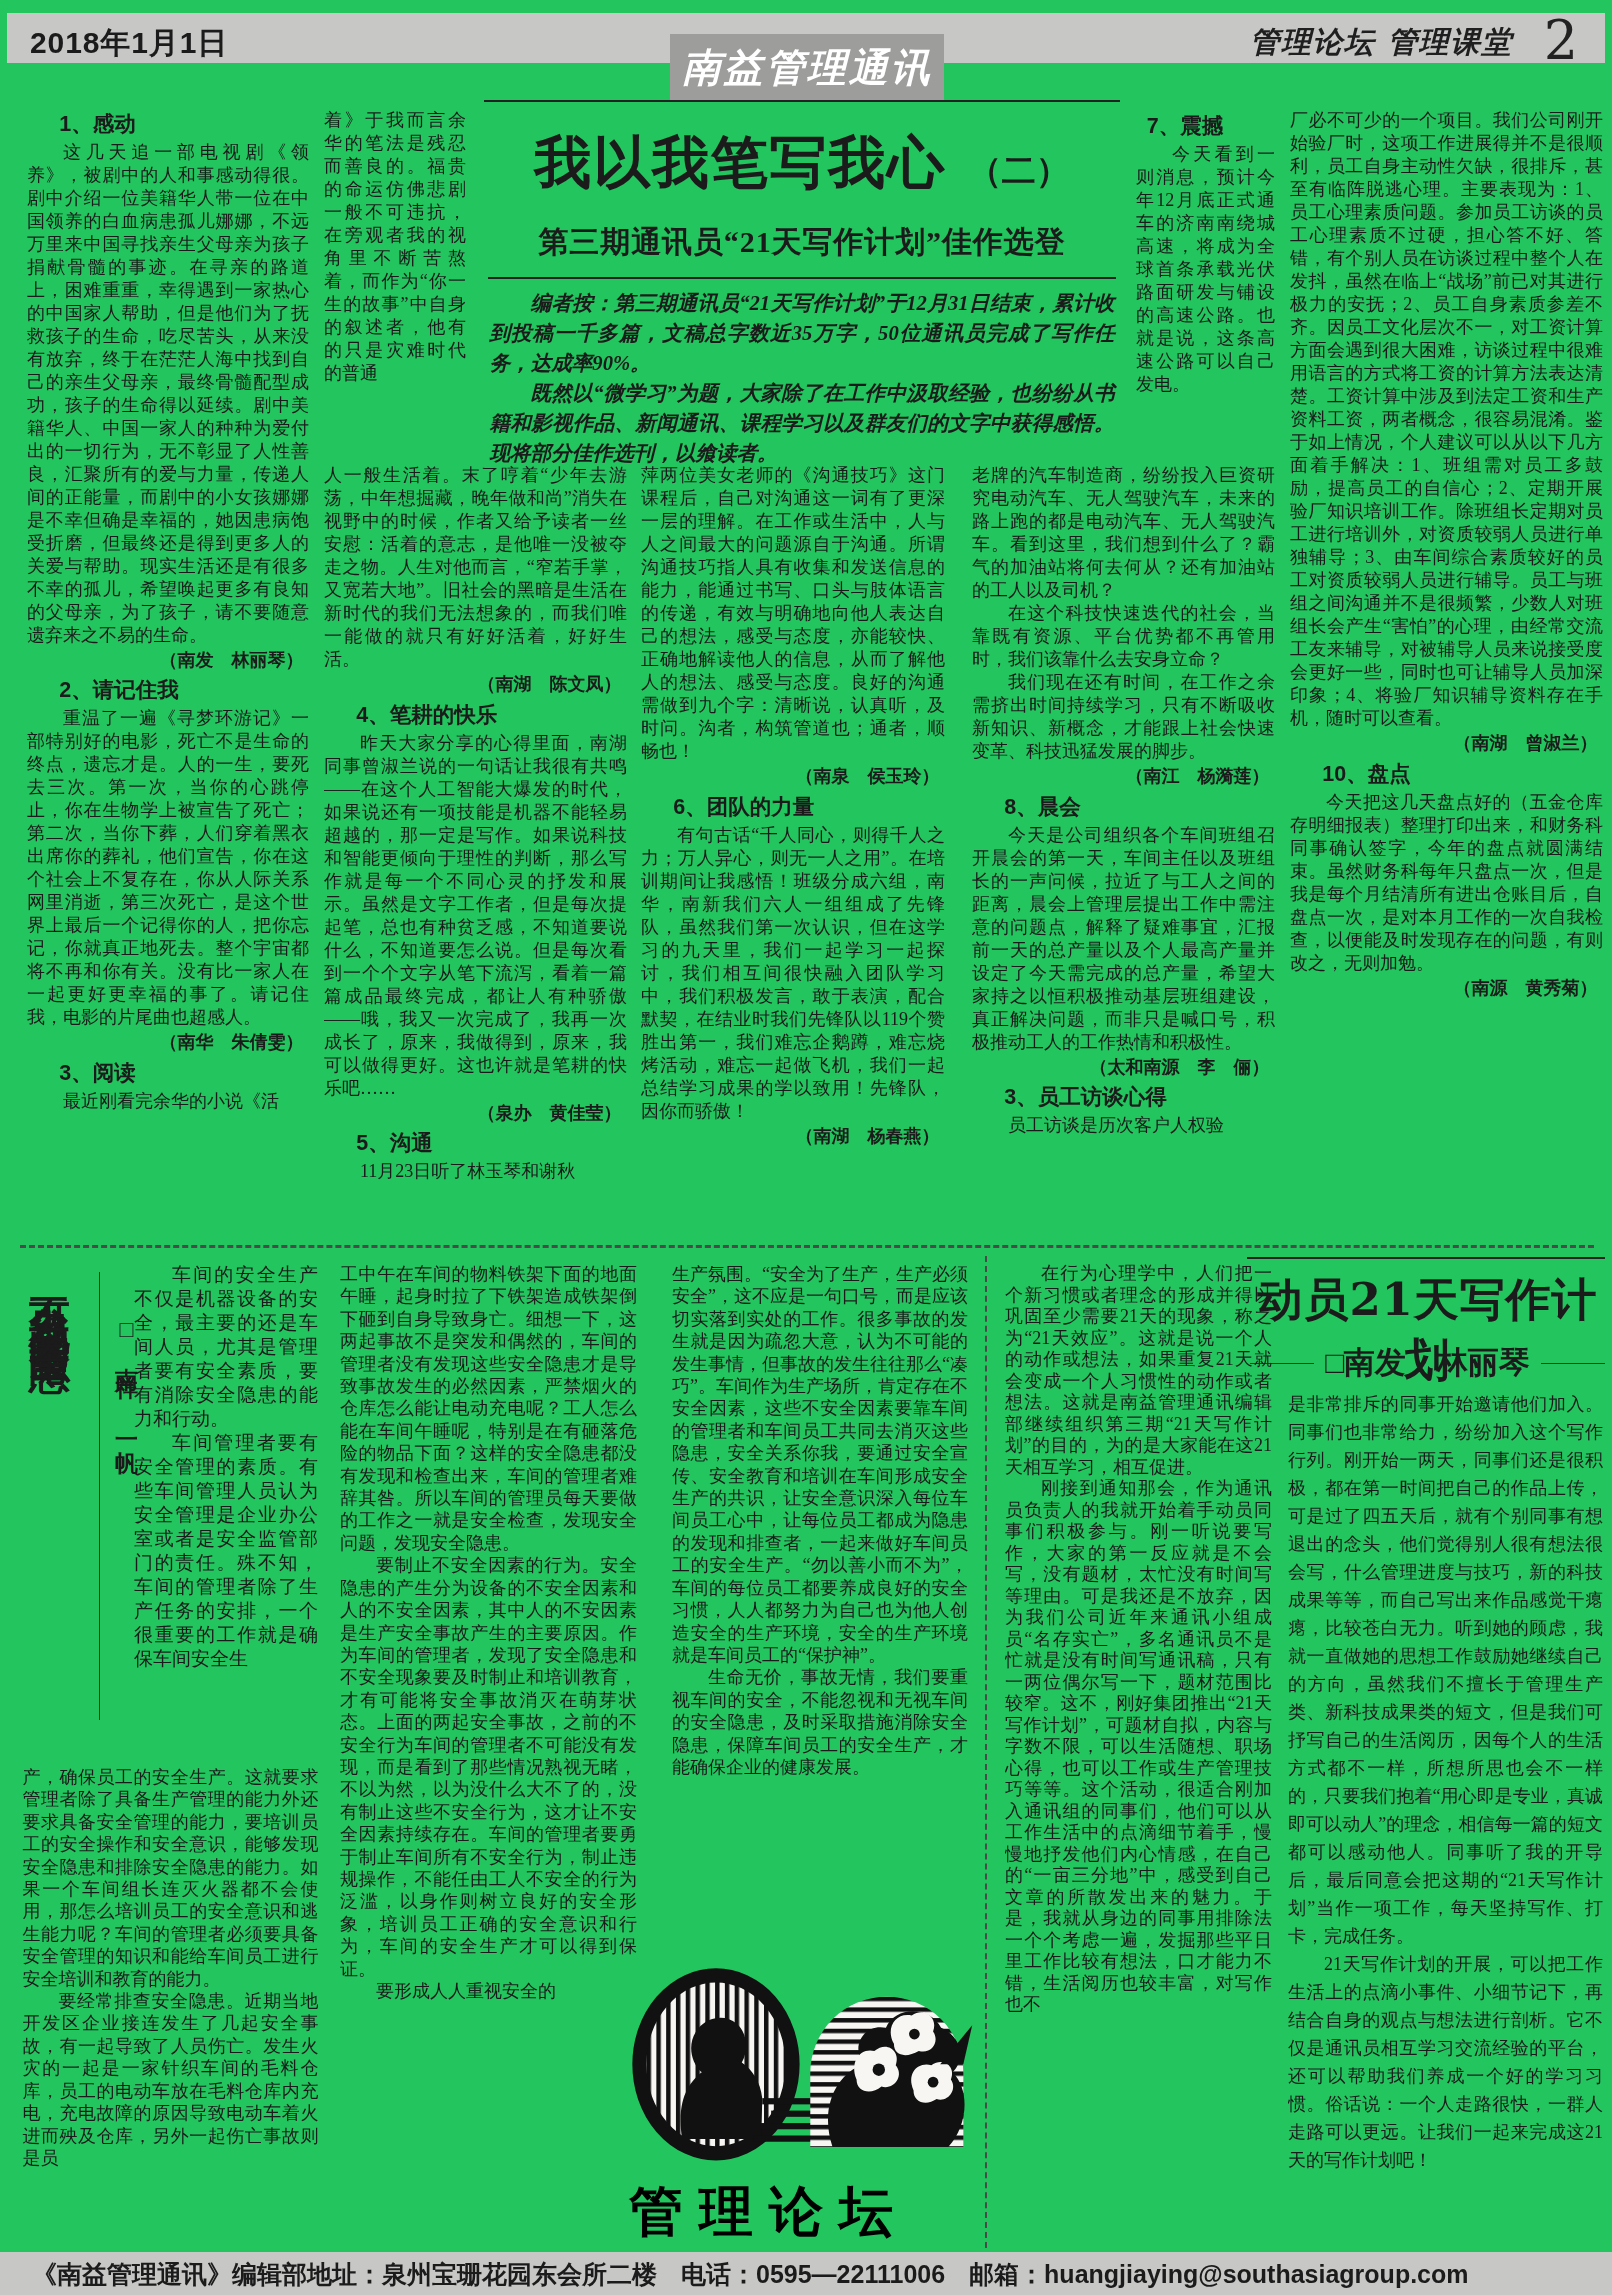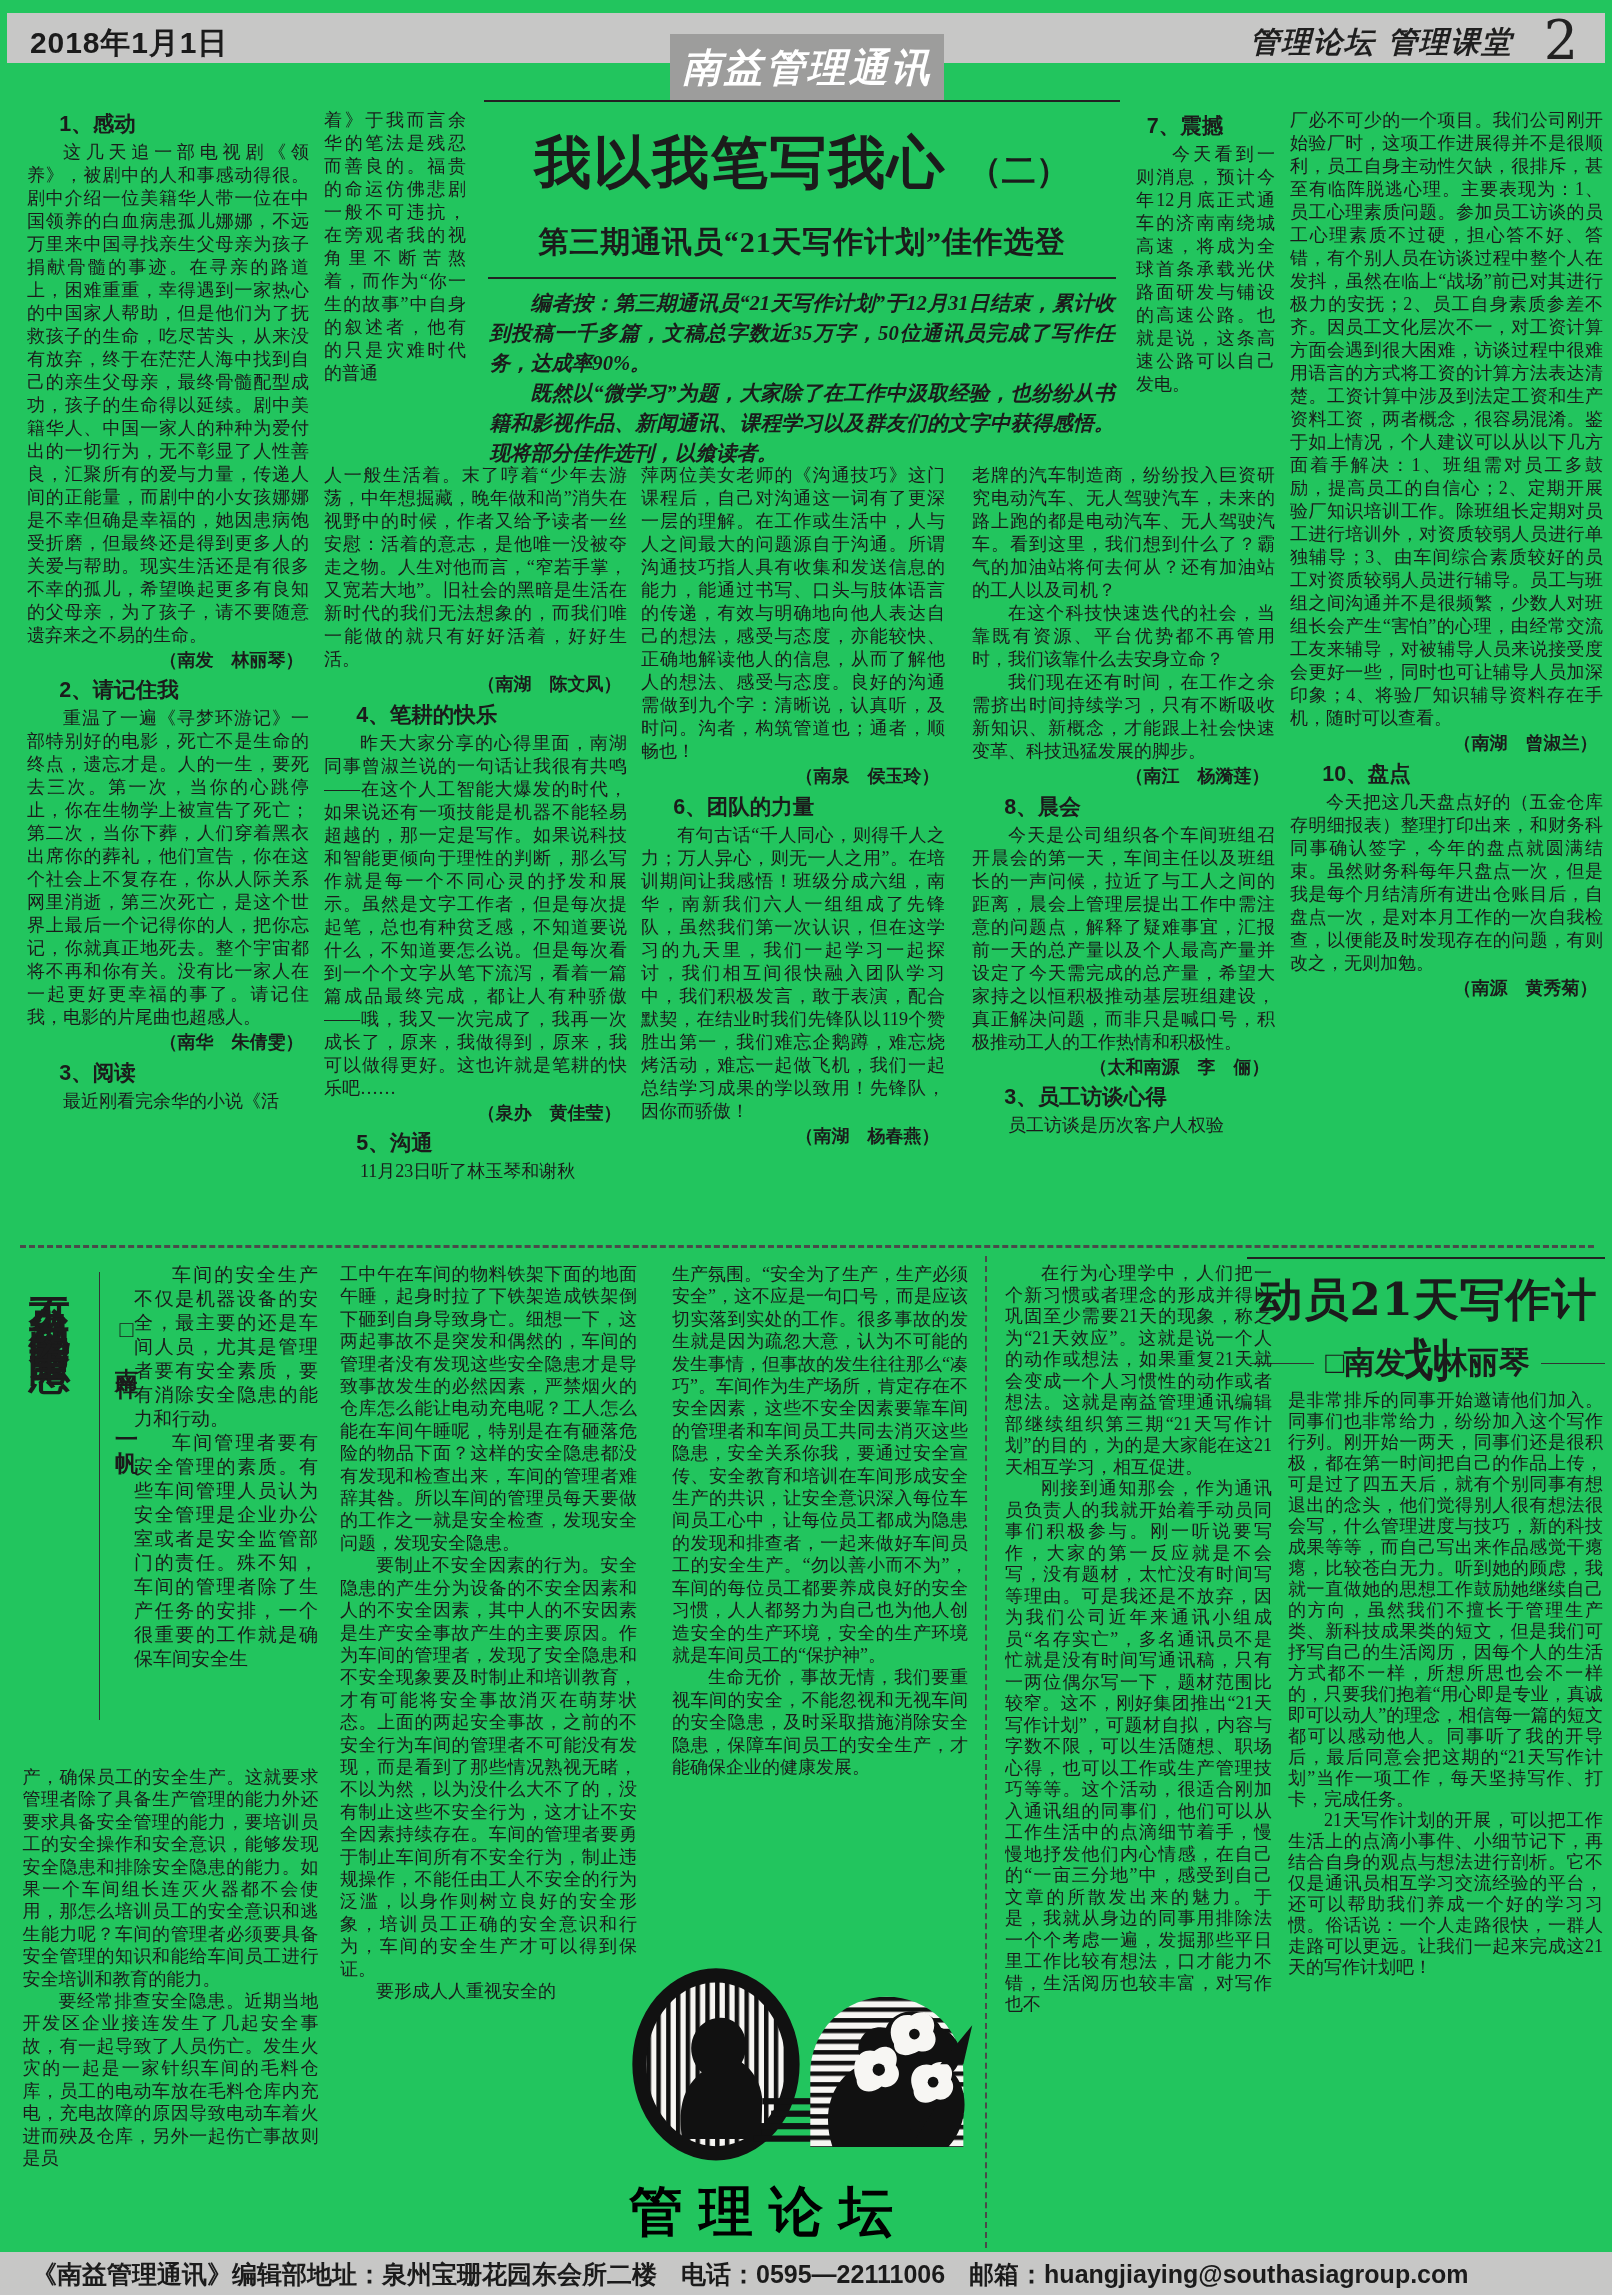--- a/index.html
+++ b/index.html
@@ -209,21 +209,21 @@
   <div class="r-author">
     <span class="ln"></span>
     <span>□南发　林丽琴</span>
     <span class="ln"></span>
   </div>
 
   <div class="col" style="left:1005px;top:1263px;width:267px;height:983px;font-size:18px;line-height:21.5px;">
     <p>在行为心理学中，人们把一个新习惯或者理念的形成并得以巩固至少需要21天的现象，称之为“21天效应”。这就是说一个人的动作或想法，如果重复21天就会变成一个人习惯性的动作或者想法。这就是南益管理通讯编辑部继续组织第三期“21天写作计划”的目的，为的是大家能在这21天相互学习，相互促进。</p>
     <p>刚接到通知那会，作为通讯员负责人的我就开始着手动员同事们积极参与。刚一听说要写作，大家的第一反应就是不会写，没有题材，太忙没有时间写等理由。可是我还是不放弃，因为我们公司近年来通讯小组成员“名存实亡”，多名通讯员不是忙就是没有时间写通讯稿，只有一两位偶尔写一下，题材范围比较窄。这不，刚好集团推出“21天写作计划”，可题材自拟，内容与字数不限，可以生活随想、职场心得，也可以工作或生产管理技巧等等。这个活动，很适合刚加入通讯组的同事们，他们可以从工作生活中的点滴细节着手，慢慢地抒发他们内心情感，在自己的“一亩三分地”中，感受到自己文章的所散发出来的魅力。于是，我就从身边的同事用排除法一个个考虑一遍，发掘那些平日里工作比较有想法，口才能力不错，生活阅历也较丰富，对写作也不</p>
   </div>
-  <div class="col" style="left:1288px;top:1390px;width:315px;height:856px;line-height:21px;">
+  <div class="col" style="left:1288px;top:1390px;width:315px;height:856px;line-height:28px;">
     <p class="cont">是非常排斥的同事开始邀请他们加入。同事们也非常给力，纷纷加入这个写作行列。刚开始一两天，同事们还是很积极，都在第一时间把自己的作品上传，可是过了四五天后，就有个别同事有想退出的念头，他们觉得别人很有想法很会写，什么管理进度与技巧，新的科技成果等等，而自己写出来作品感觉干瘪瘪，比较苍白无力。听到她的顾虑，我就一直做她的思想工作鼓励她继续自己的方向，虽然我们不擅长于管理生产类、新科技成果类的短文，但是我们可抒写自己的生活阅历，因每个人的生活方式都不一样，所想所思也会不一样的，只要我们抱着“用心即是专业，真诚即可以动人”的理念，相信每一篇的短文都可以感动他人。同事听了我的开导后，最后同意会把这期的“21天写作计划”当作一项工作，每天坚持写作、打卡，完成任务。</p>
     <p>21天写作计划的开展，可以把工作生活上的点滴小事件、小细节记下，再结合自身的观点与想法进行剖析。它不仅是通讯员相互学习交流经验的平台，还可以帮助我们养成一个好的学习习惯。俗话说：一个人走路很快，一群人走路可以更远。让我们一起来完成这21天的写作计划吧！</p>
   </div>
 
   <div class="footer">
     <span>《南益管理通讯》编辑部地址：泉州宝珊花园东会所二楼</span>
     <span>电话：0595—22111006</span>
     <span>邮箱：huangjiaying@southasiagroup.com</span>
   </div>
 

